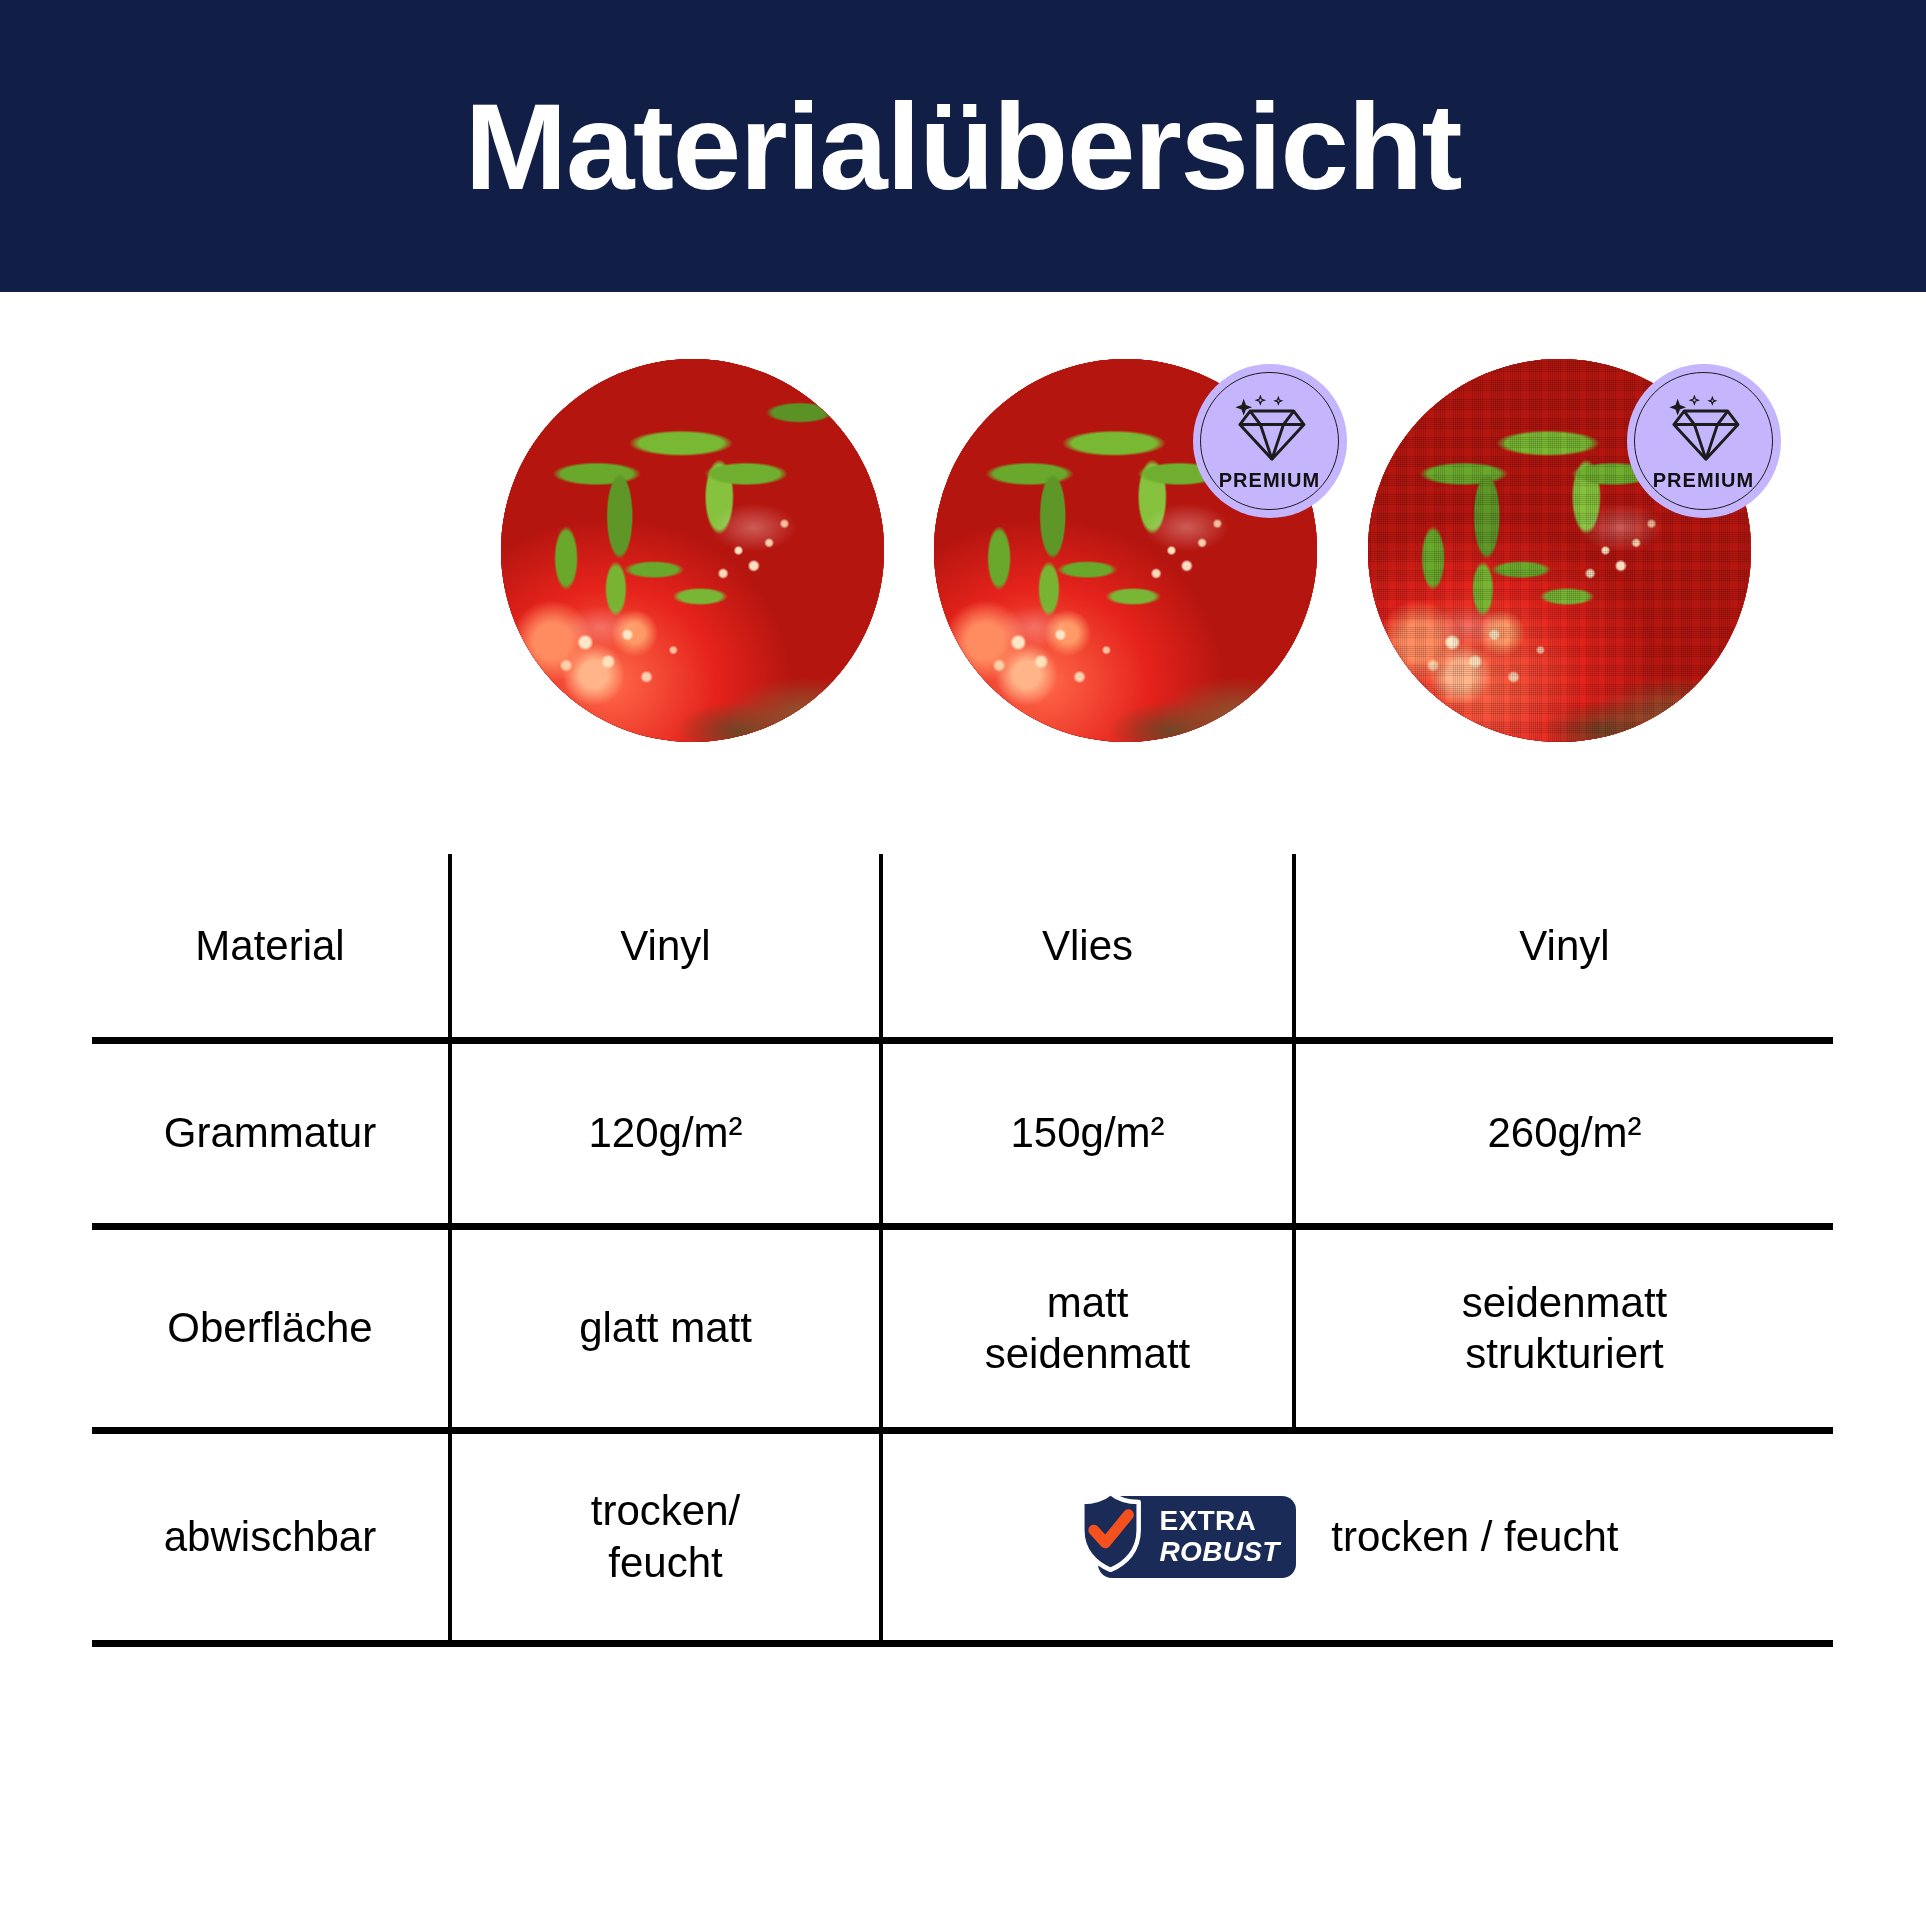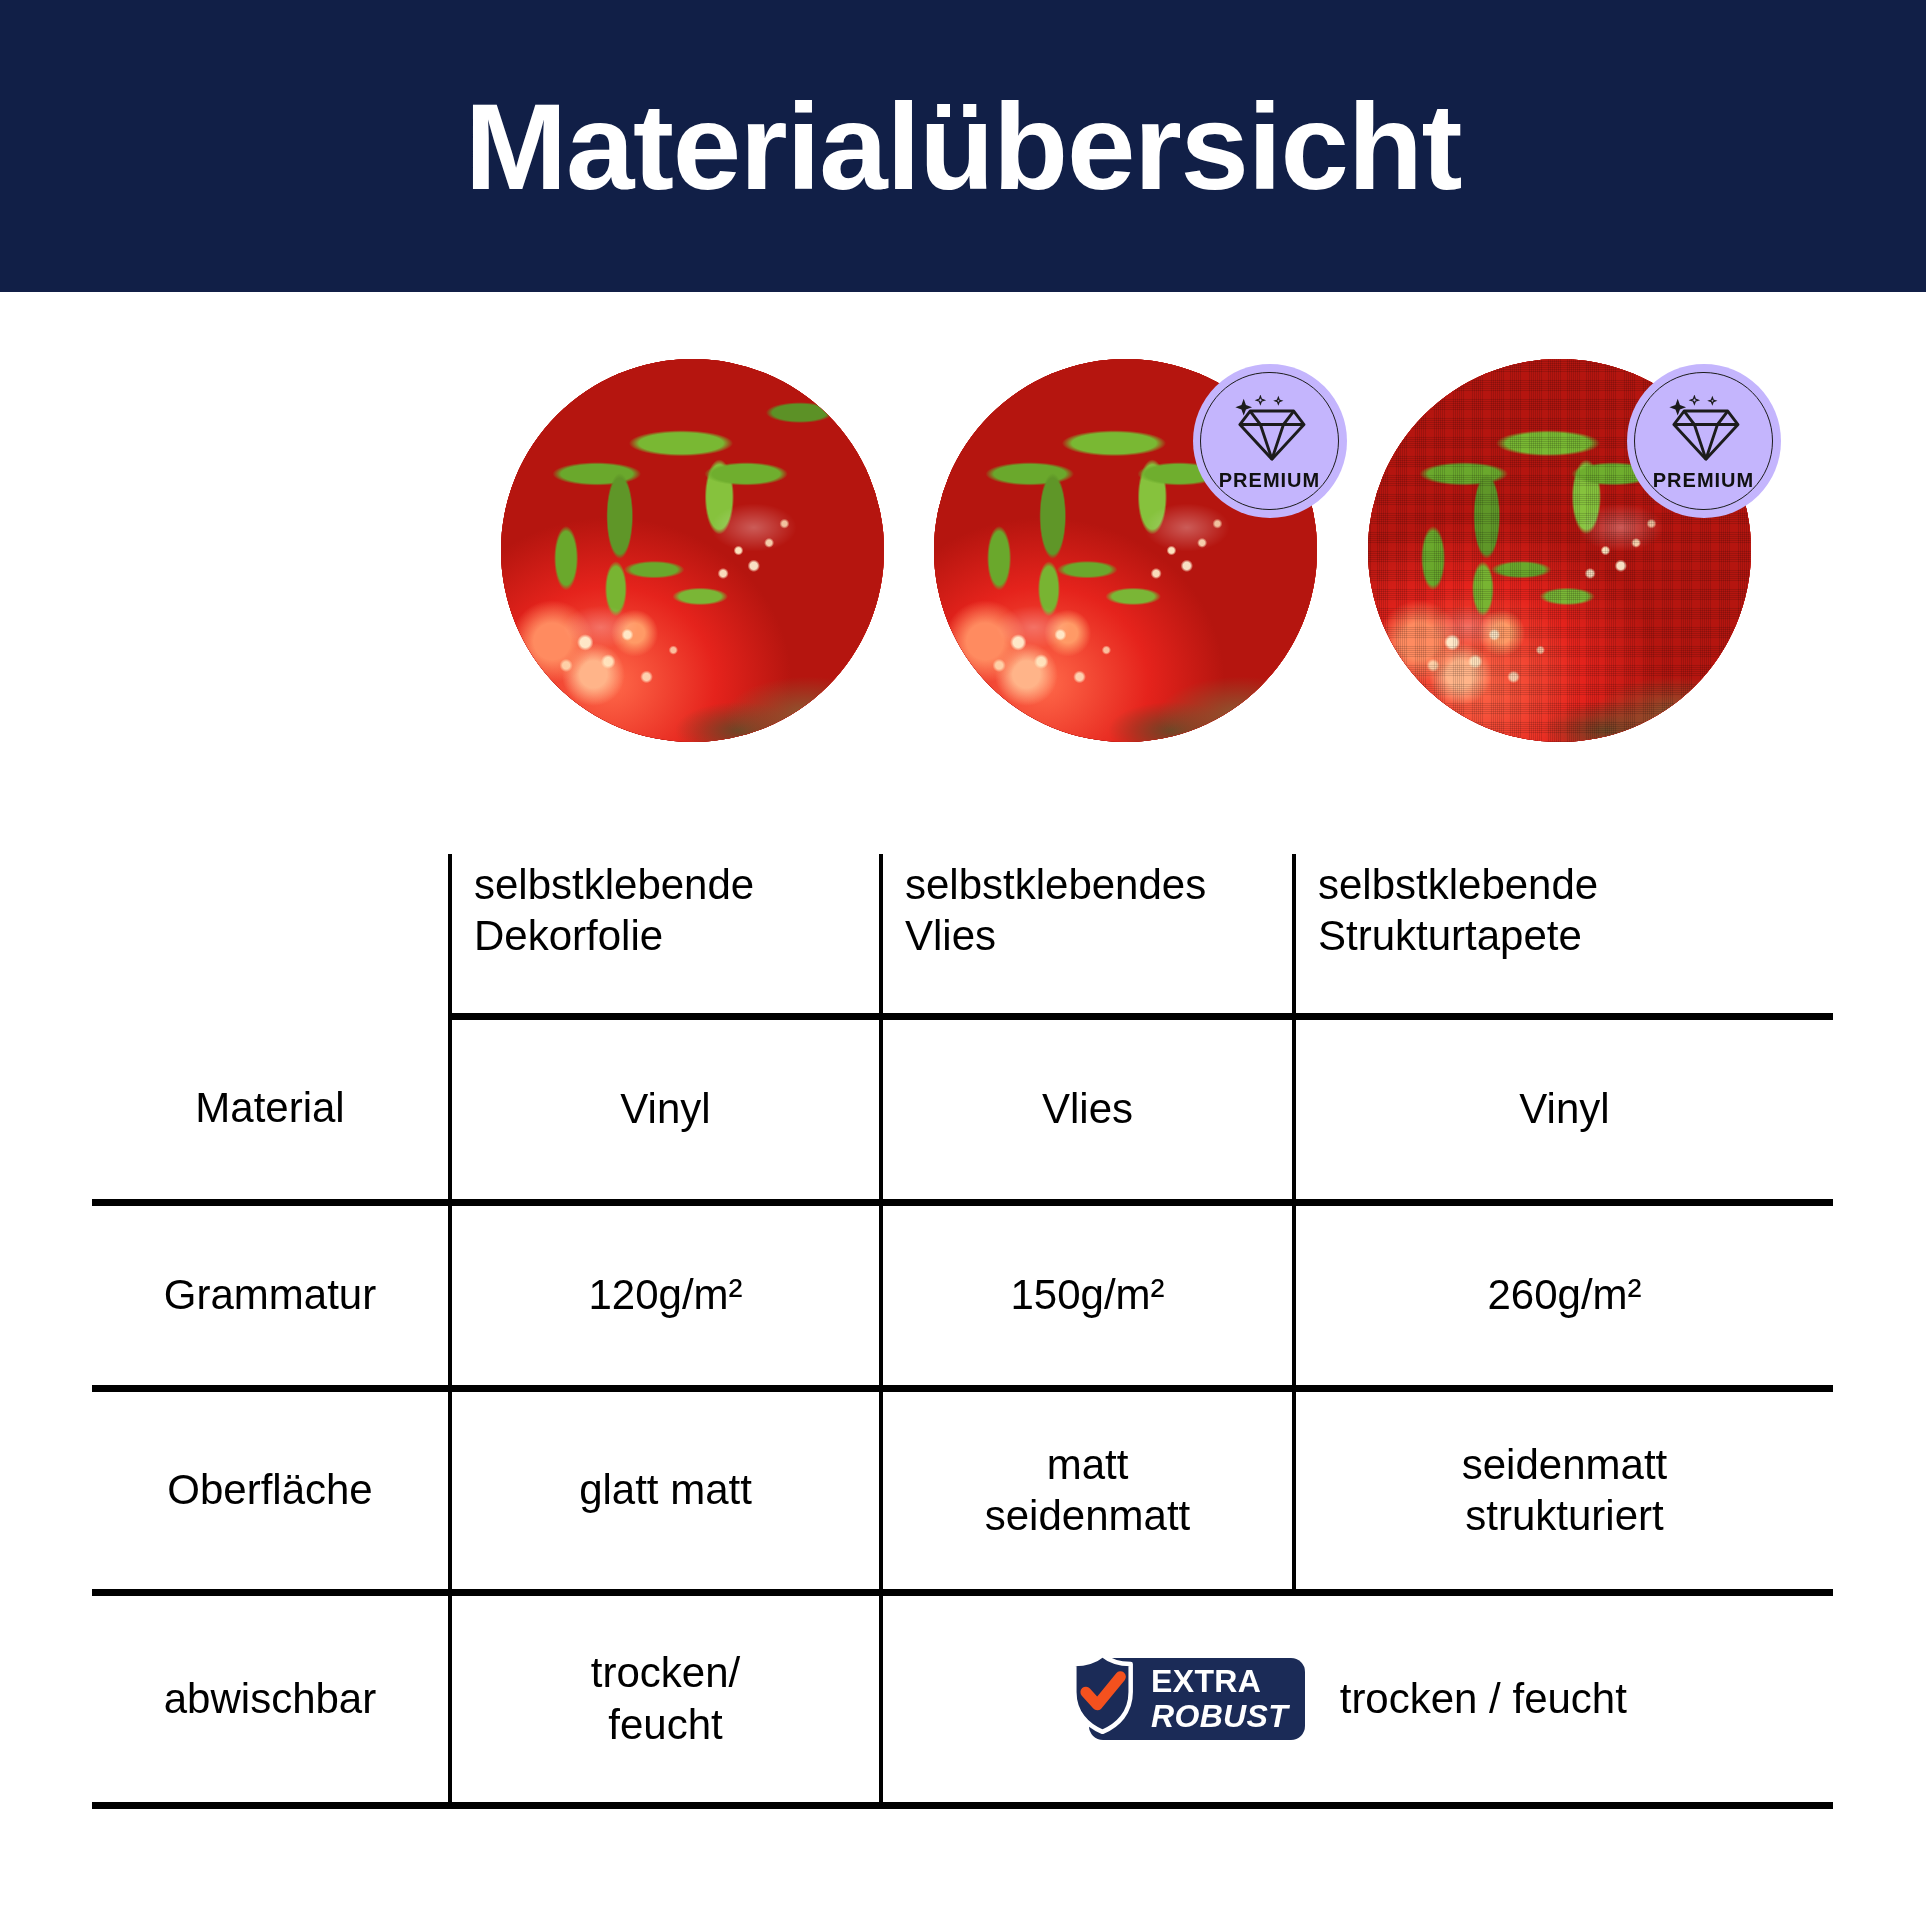--- a/index.html
+++ b/index.html
@@ -210,21 +210,21 @@
     position:absolute;
     left:-20.5px; top:50%;
     transform:translateY(-50%);
   }
   .robust-text{
     display:flex; flex-direction:column;
     align-items:flex-start;
     line-height:1.0;
     color:#ffffff;
     font-weight:bold;
-    font-size:32px;
+    font-size:28px;
     letter-spacing:0.3px;
   }
   .robust-text span:last-child{ margin-top:3.9px;font-style:italic; }
 
   .merged-text{ font-size:42px; }
 </style>
 </head>
 <body>
 
 <div id="header">
@@ -296,26 +296,20 @@
 <div id="table-wrap">
   <table id="spec-table">
     <colgroup>
       <col class="c-label">
         <col class="c-1">
         <col class="c-2">
         <col class="c-3">
     </colgroup>
     <tbody>
 
-      <tr class="head">
-        <td class="lbl blank-head"></td>
-        <td>selbstklebende Dekorfolie</td>
-        <td>selbstklebendes Vlies</td>
-        <td class="last">selbstklebende Strukturtapete</td>
-      </tr>
 
       <tr class="r1">
         <td class="lbl">Material</td>
         <td>Vinyl</td>
         <td>Vlies</td>
         <td class="last">Vinyl</td>
       </tr>
 
       <tr class="r2">
         <td class="lbl">Grammatur</td>

